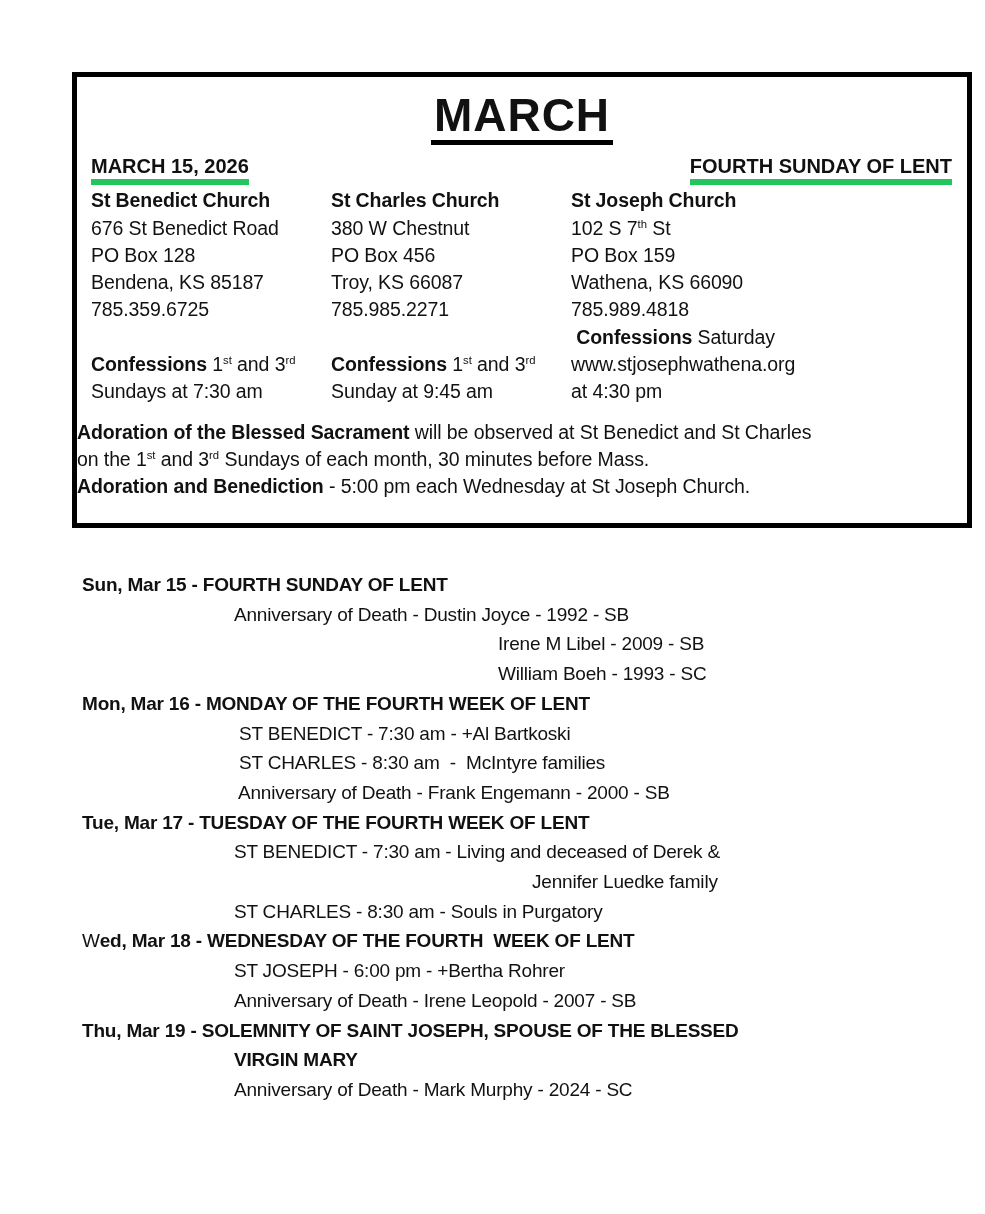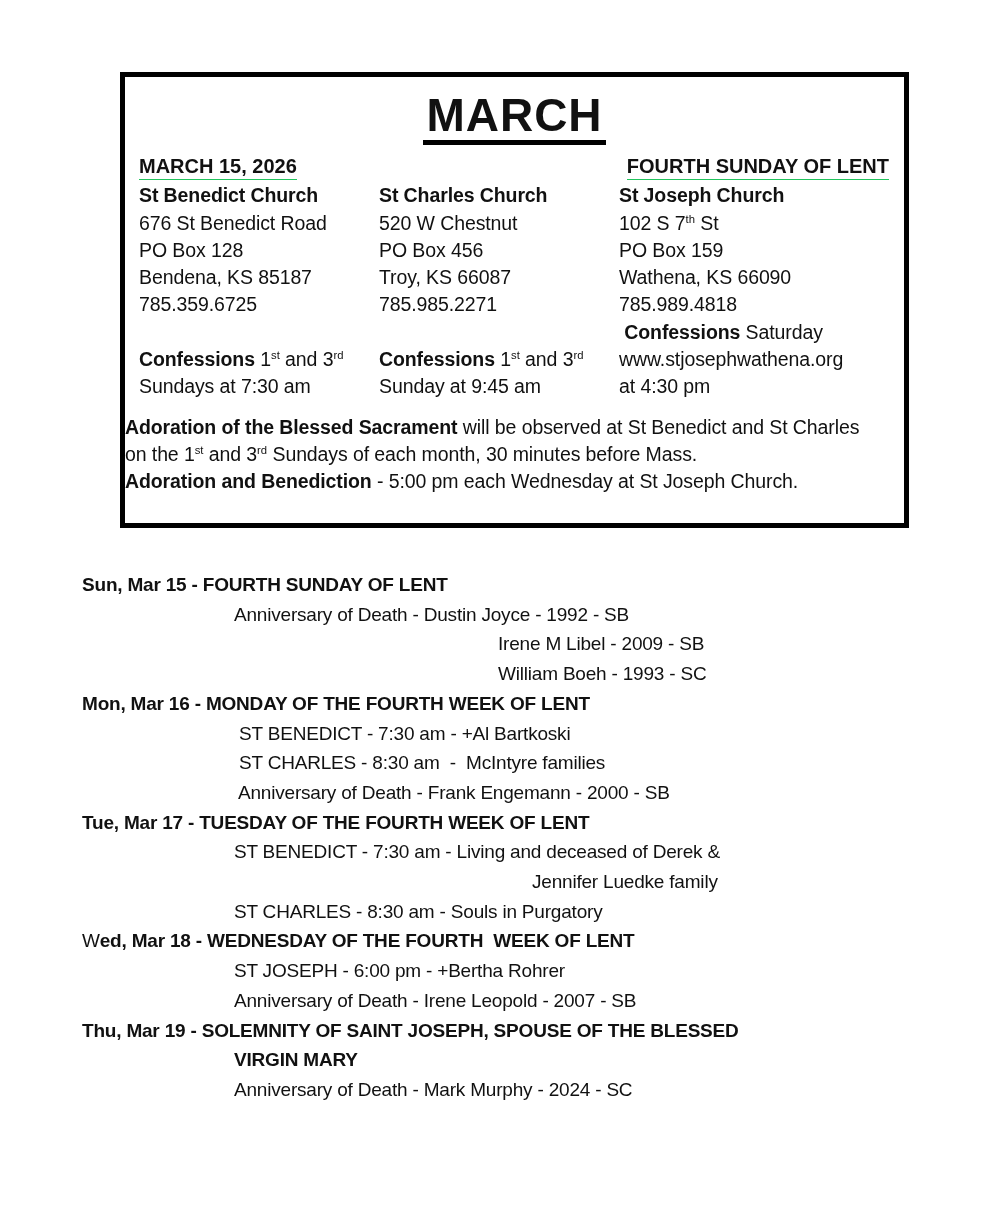--- a/index.html
+++ b/index.html
@@ -1,32 +1,32 @@
 <!DOCTYPE html>
 <html><head>
 <meta charset="utf-8">
 <style>
   * { margin:0; padding:0; box-sizing:border-box; }
   html,body { width:985px; height:1214px; background:#ffffff; }
   body { position:relative; font-family:"Liberation Sans", sans-serif; color:#111111; overflow:hidden; }
 
   .info-box {
-    position:absolute; left:72px; top:72px; width:789px; height:456px;
-    border:5px solid #000; background:#fff;margin-left:48px;
+    position:absolute; left:72px; top:72px; width:900px; height:456px;
+    border:5px solid #000; background:#fff;
   }
   .box-title-wrap { text-align:center; margin-top:14px; }
   .box-title {
     display:inline-block; font-size:46px; font-weight:700; letter-spacing:1px;
     line-height:1.05; border-bottom:5px solid #000; padding:0 3px 1px 3px;
   }
   .box-header {
     display:flex; justify-content:space-between; align-items:flex-start;
     padding:0 15px 0 14px; margin-top:9px; font-size:20px; font-weight:700;
   }
-  .hdr { border-bottom:1px solid #22c55e; line-height:25px; white-space:pre; }
+  .hdr { border-bottom:6px solid #22c55e; line-height:25px; white-space:pre; }
 
   .church-columns {
     display:flex; padding-left:14px; margin-top:2px;
     font-size:19.5px; line-height:27.3px; letter-spacing:-0.1px;
   }
   .church-col { width:240px; flex:0 0 240px; }
   .church-col:last-child { width:auto; flex:1 1 auto; }
   .line { white-space:pre; }
   .bold, b { font-weight:700; }
   sup { font-size:0.58em; vertical-align:super; line-height:0; letter-spacing:0; }
@@ -63,21 +63,21 @@
         <div class="line">676 St Benedict Road</div>
         <div class="line">PO Box 128</div>
         <div class="line">Bendena, KS 85187</div>
         <div class="line">785.359.6725</div>
         <div class="line">&nbsp;</div>
         <div class="line"><b>Confessions</b> 1<sup>st</sup> and 3<sup>rd</sup></div>
         <div class="line">Sundays at 7:30 am</div>
       </div>
       <div class="church-col">
         <div class="line bold">St Charles Church</div>
-        <div class="line">520 W Chestnut</div>
+        <div class="line">380 W Chestnut</div>
         <div class="line">PO Box 456</div>
         <div class="line">Troy, KS 66087</div>
         <div class="line">785.985.2271</div>
         <div class="line">&nbsp;</div>
         <div class="line"><b>Confessions</b> 1<sup>st</sup> and 3<sup>rd</sup></div>
         <div class="line">Sunday at 9:45 am</div>
       </div>
       <div class="church-col">
         <div class="line bold">St Joseph Church</div>
         <div class="line">102 S 7<sup>th</sup> St</div>

